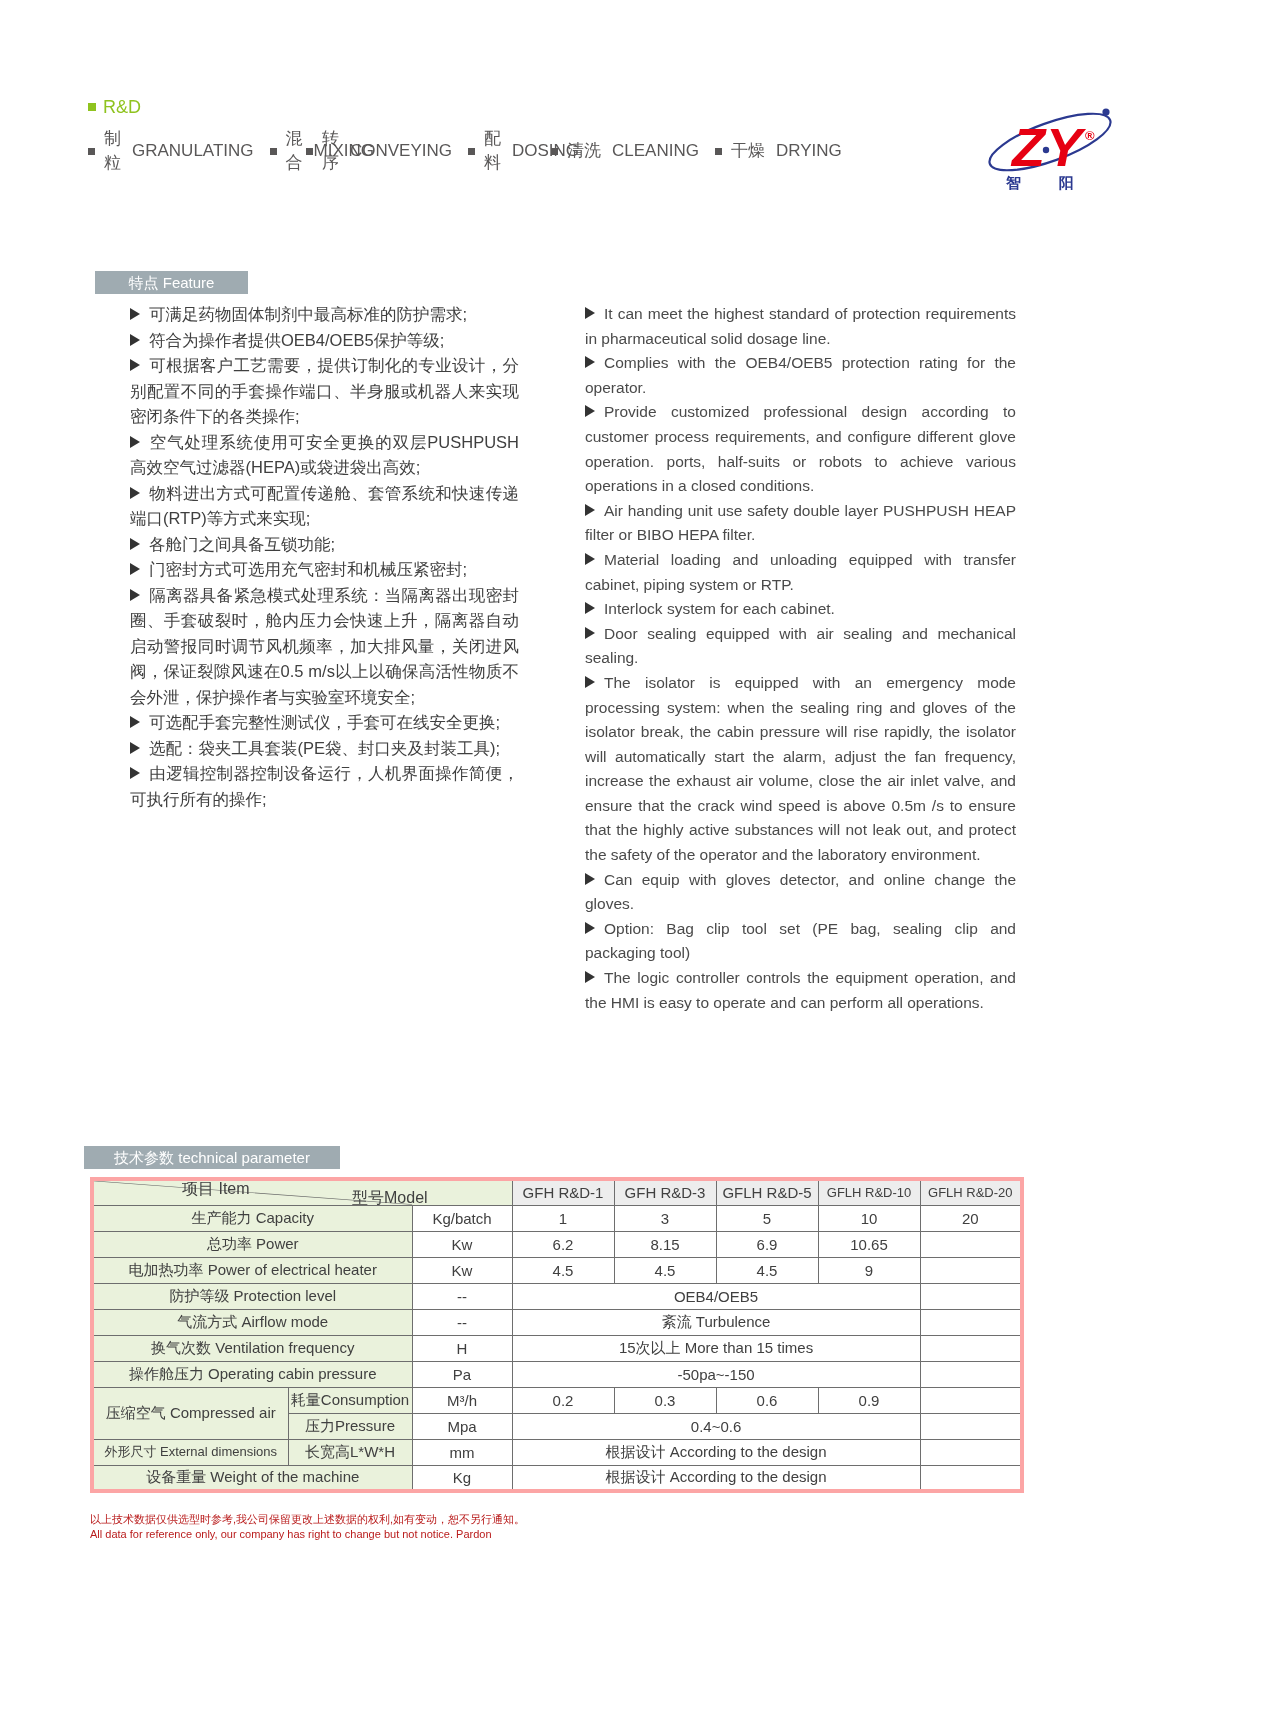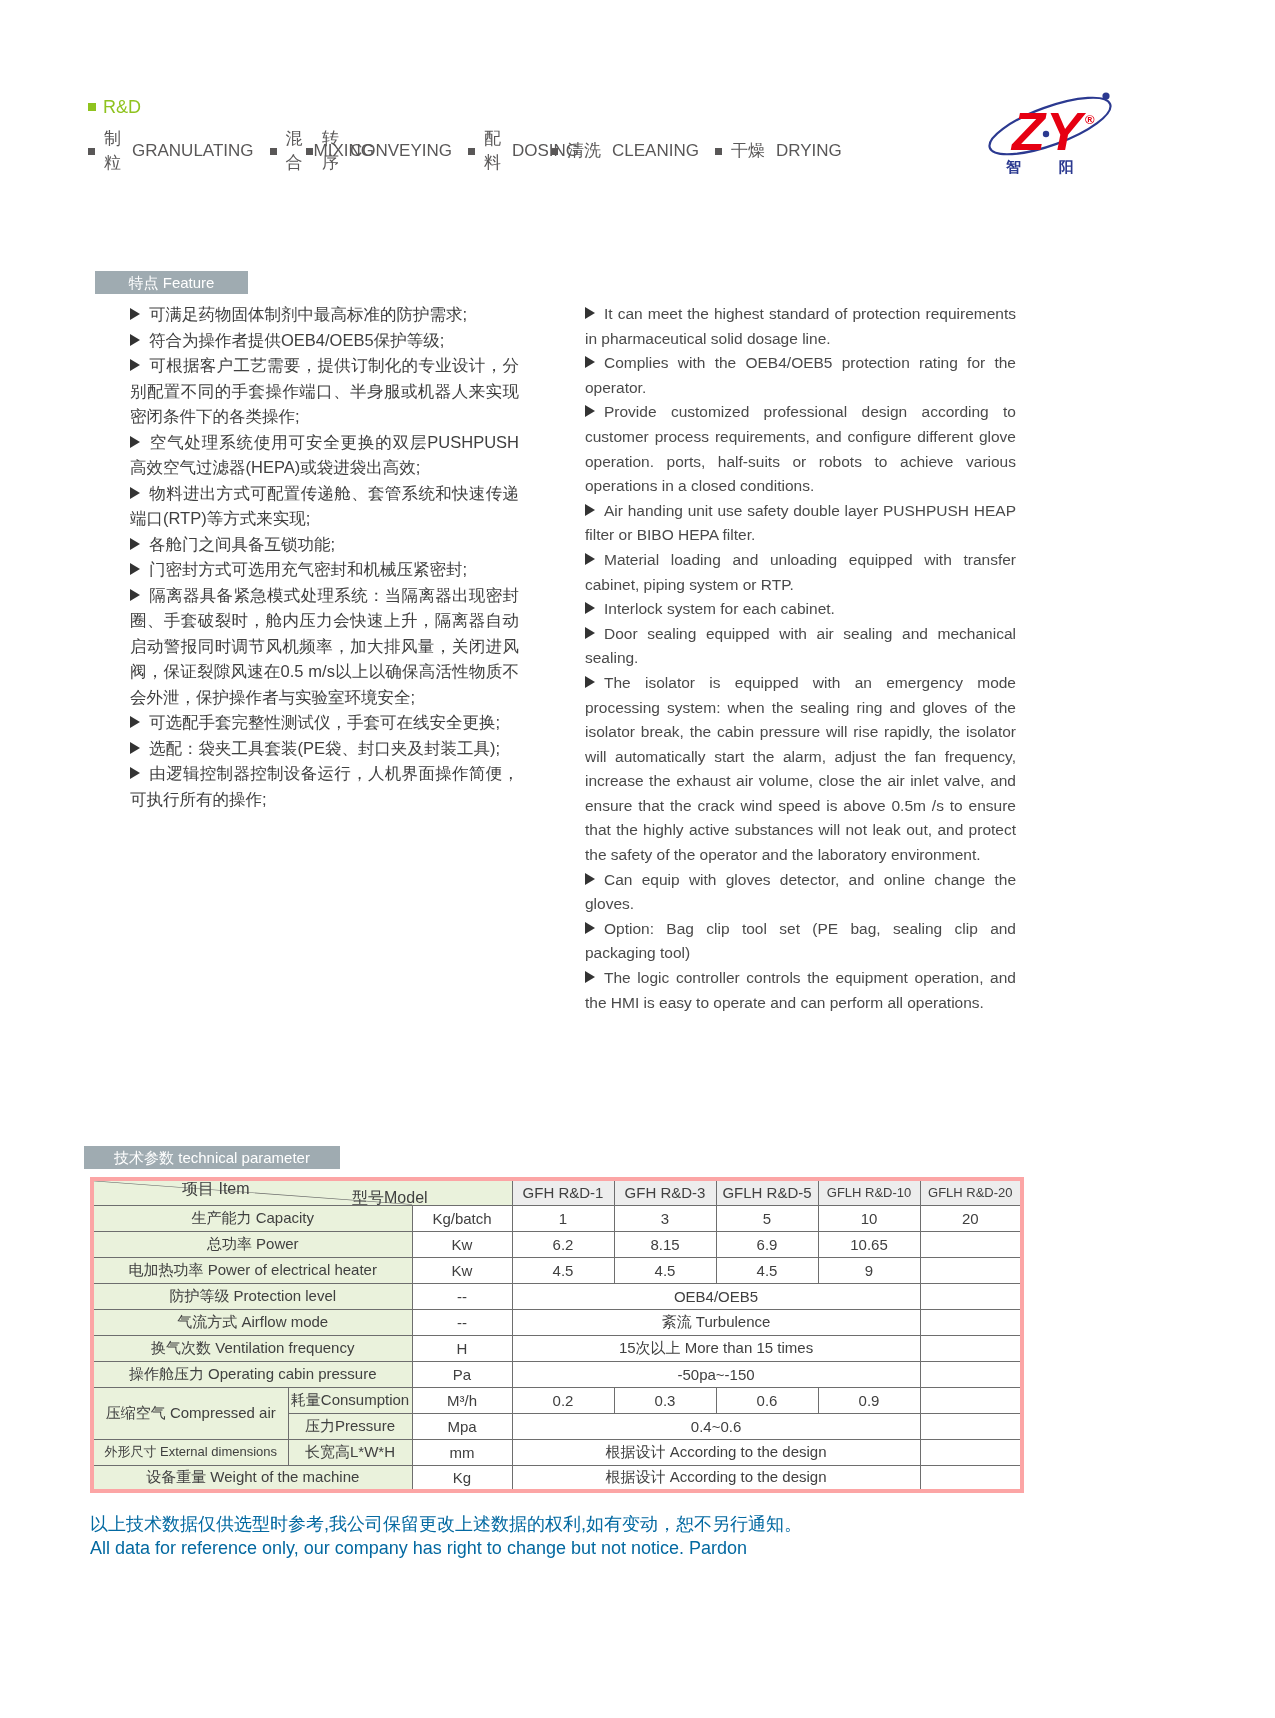--- a/index.html
+++ b/index.html
@@ -20,21 +20,21 @@
   .sq { display:inline-block; width:7px; height:7px; background:#595757; flex: 0 0 auto; }
   .sq-green { background:#8fc31f; width:8px; height:8px; }
   .cat-grid { display:flex; margin-top: 8px; }
   .cat-col { display:flex; gap:16px; }
   .cat-col-1 { width: 218px; }
   .cat-col-2 { width: 245px; }
   .cat { display:flex; align-items:center; gap:9px; font-size:17px; color:#595757; line-height:24px; }
   .cat-en { margin-left:2px; }
 
   
-  .logo { position:absolute; left:982px; top:84px; width:140px; height:100px; }
+  .logo { position:absolute; left:982px; top:100px; width:140px; height:100px; }
   .logo svg { position:absolute; left:0; top:0; }
   .zy { position:absolute; left:30px; top:8px; font-size:54px; line-height:56px; font-weight:bold; font-style:italic; color:#e60012; letter-spacing:1px; }
   .reg { font-size:13px; font-style:normal; vertical-align: 26px; margin-left:2px; }
   .logo-cn { position:absolute; left:24px; top:74px; color:#2b3990; font-size:15px; font-weight:bold; word-spacing:34px; font-family:"Liberation Serif","DejaVu Serif",serif; }
 
   
   .section-bar { position:absolute; background:#9fabb1; color:#ffffff; text-align:center; font-size:15px; line-height:23px; height:23px; }
   .bar-feature { left:95px; top:271px; width:153px; }
   .bar-params  { left:84px; top:1146px; width:256px; }
 
@@ -52,21 +52,21 @@
                  border-collapse:collapse; table-layout:fixed; font-size:15px; color:#404040; }
   table.params td { border:1px solid #6e6e6e; height:26px; text-align:center; padding:0 2px;
                     overflow:hidden; white-space:nowrap; background:#ffffff; }
   table.params { border:4px solid #fca5a5; }
   td.green { background:#eaf2dc !important; }
   td.model-h { background:#ededed !important; height:50px; font-size:15px; }
   td.corner { background:#eaf2dc !important; position:relative; height:50px; padding:0; }
   .corner-item  { position:absolute; left:88px; bottom:5px; font-size:16px; }
   .corner-model { position:absolute; left:258px; top:7px; font-size:16px; }
   td.small { font-size:13px; }
-  .note { position:absolute; left:90px; top:1512px; font-size:18px; line-height:1.35; color:#0369a1; }
+  .note { position:absolute; left:90px; top:1512px; font-size:11px; line-height:1.35; color:#b91c1c; }
 </style>
 </head>
 <body>
 
 <div class="page">
 
   <div class="cats">
     <div class="rd-line">
       <span class="sq sq-green"></span>
       <span>R&amp;D</span>

